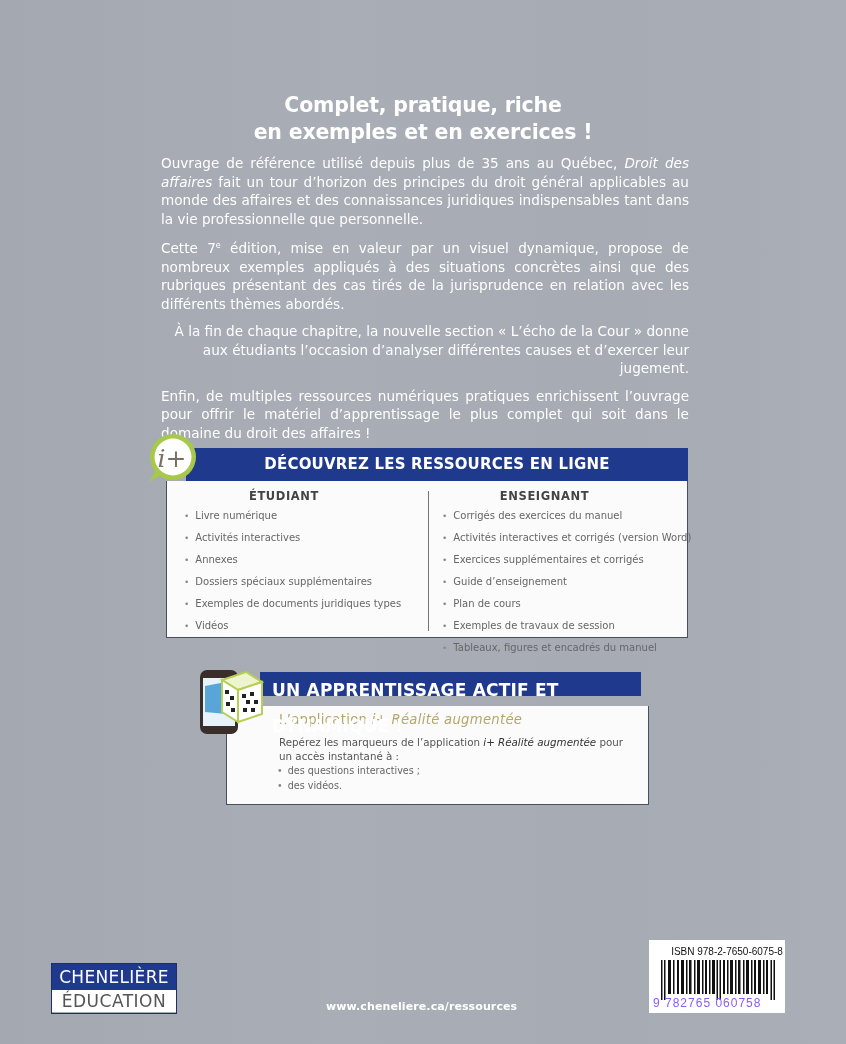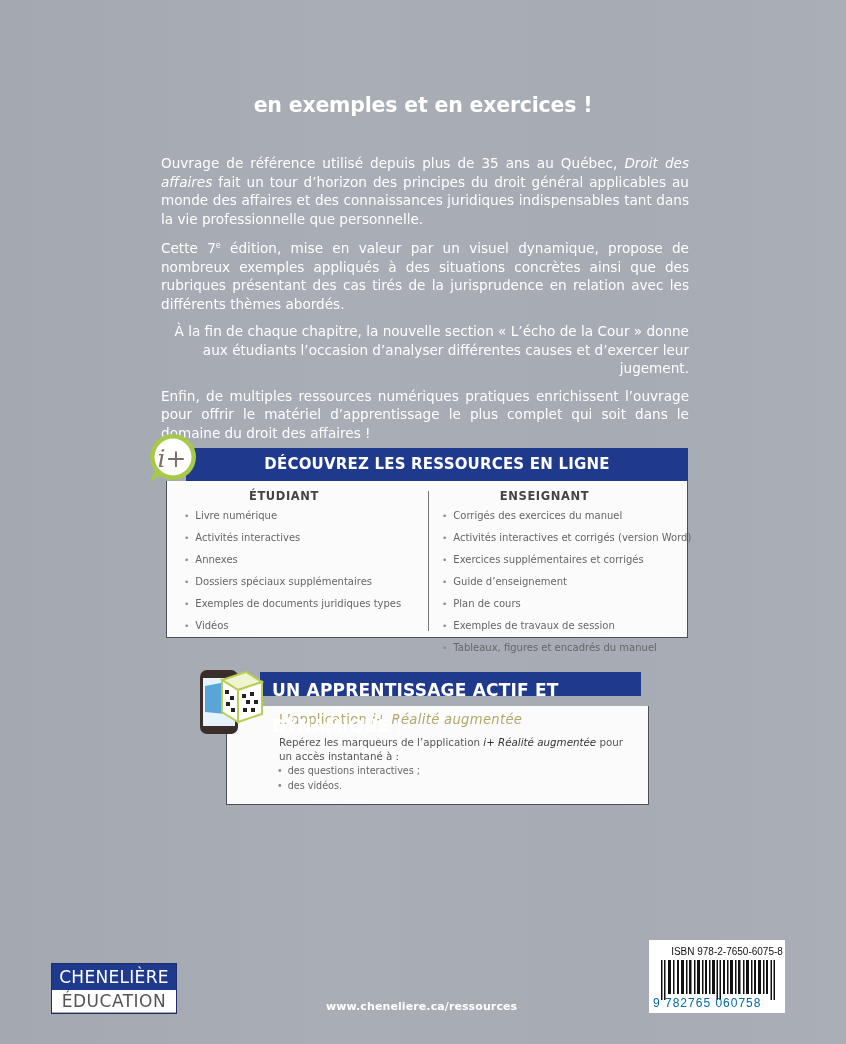--- a/index.html
+++ b/index.html
@@ -114,28 +114,29 @@
       position: absolute; left: 649px; top: 940px; width: 136px; height: 73px;
       background: #fff;
     }
     .isbn-text {
       position: absolute; left: 0; top: 6px; width: 156px; text-align: center;
       font-size: 10px; color: #111; font-family: "Liberation Sans", sans-serif;
     }
     .bars { position: absolute; left: 12px; top: 20px; width: 114px; height: 40px; }
     .barcode-num {
       position: absolute; left: 4px; top: 56px; width: 128px;
-      font-size: 12px; color: #0369a1; font-family: "Liberation Sans", sans-serif;
+      font-size: 12px; color: #8b5cf6; font-family: "Liberation Sans", sans-serif;
       letter-spacing: 1px; white-space: nowrap;
     }
   </style>
 </head>
 <body>
 
 <div class="headline">
+  <div>Complet, pratique, riche</div>
   <div>en exemples et en exercices !</div>
 </div>
 
 <div class="body-text">
   <p><span>Ouvrage de référence utilisé depuis plus de 35 ans au Québec, </span><em>Droit des affaires</em><span> fait un tour d’horizon des principes du droit général applicables au monde des affaires et des connaissances juridiques indispensables tant dans la vie professionnelle que personnelle.</span></p>
   <p><span>Cette 7</span><sup>e</sup><span> édition, mise en valeur par un visuel dynamique, propose de nombreux exemples appliqués à des situations concrètes ainsi que des rubriques présentant des cas tirés de la jurisprudence en relation avec les différents thèmes abordés.</span></p>
   <p>À la fin de chaque chapitre, la nouvelle section « L’écho de la Cour » donne aux étudiants l’occasion d’analyser différentes causes et d’exercer leur jugement.</p>
   <p>Enfin, de multiples ressources numériques pratiques enrichissent l’ouvrage pour offrir le matériel d’apprentissage le plus complet qui soit dans le domaine du droit des affaires !</p>
 </div>
 

